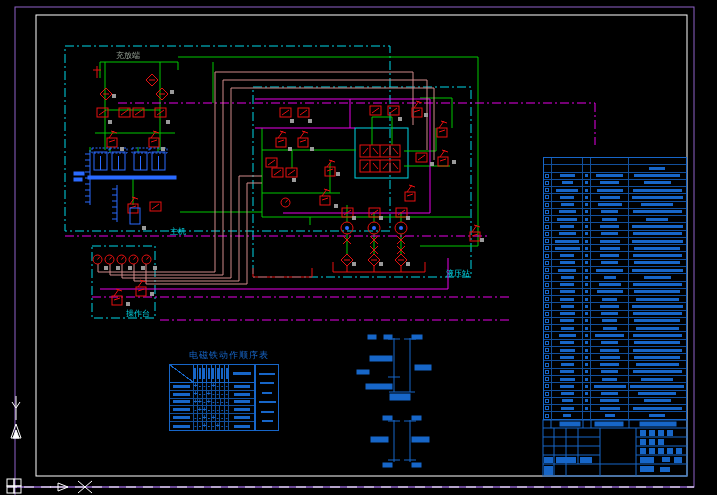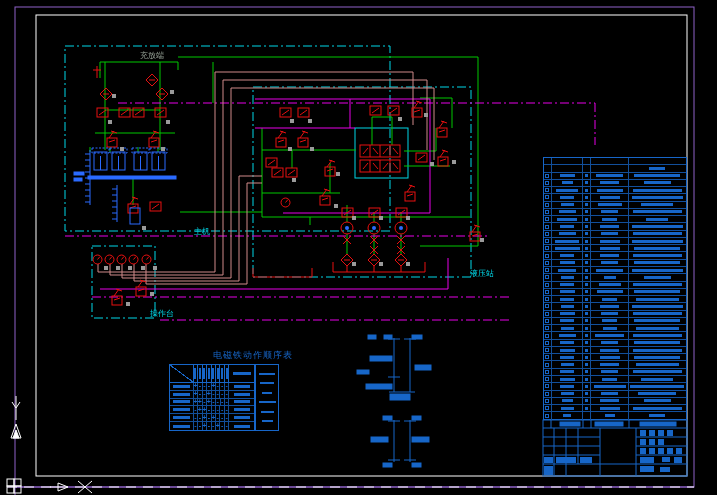--- a/index.html
+++ b/index.html
@@ -1,19 +1,19 @@
 <!DOCTYPE html>
 <html><head>
 <meta charset="utf-8">
 <style>
   html,body{margin:0;padding:0;background:#000;}
   #stage{position:relative;width:717px;height:495px;background:#000;overflow:hidden;
          font-family:"Liberation Sans", sans-serif;}
   #schem{position:absolute;left:0;top:0;}
-  .lbl{position:absolute;white-space:nowrap;margin-left:24px;}
+  .lbl{position:absolute;white-space:nowrap;}
   .lbl-cyan{color:#00d8e8;font-size:8px;}
   .lbl-gray{color:#97a397;font-size:8px;}
   .lbl-blue{color:#1766c8;font-size:9px;letter-spacing:1px;}
   
   #bom{position:absolute;left:543px;top:157px;width:144px;height:263px;
        border:1px solid #1766c8;box-sizing:border-box;}
   .bom-row{display:flex;height:7.28px;border-bottom:1px solid #124f9b;box-sizing:border-box;}
   .bom-row:last-child{border-bottom:none;}
   .bom-cell{border-right:1px solid #124f9b;box-sizing:border-box;position:relative;
             display:flex;align-items:center;justify-content:center;}

